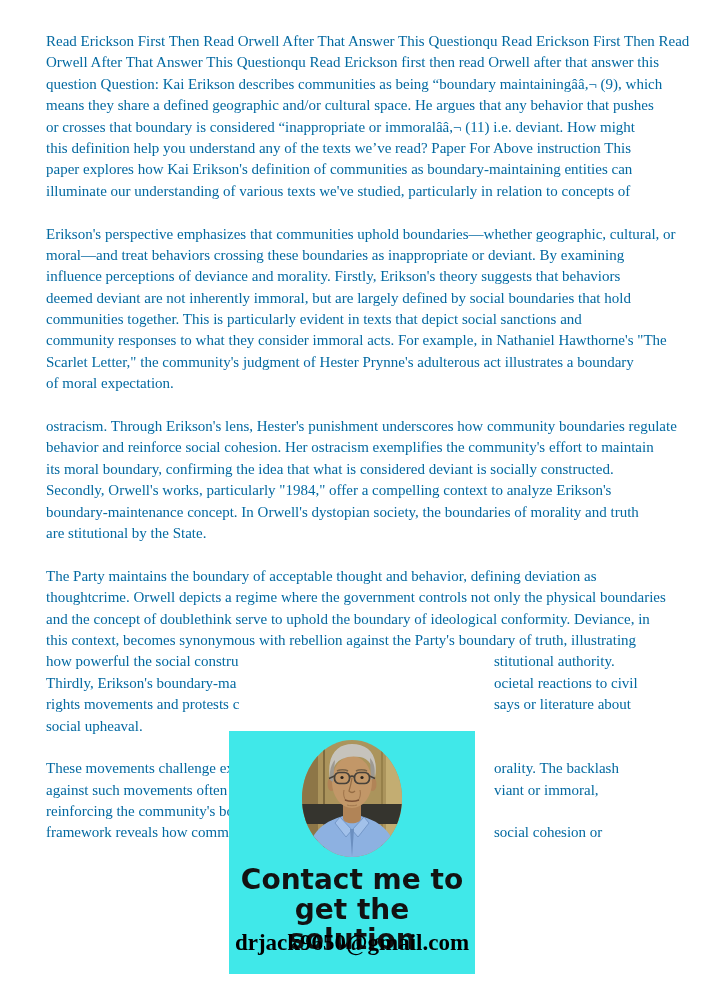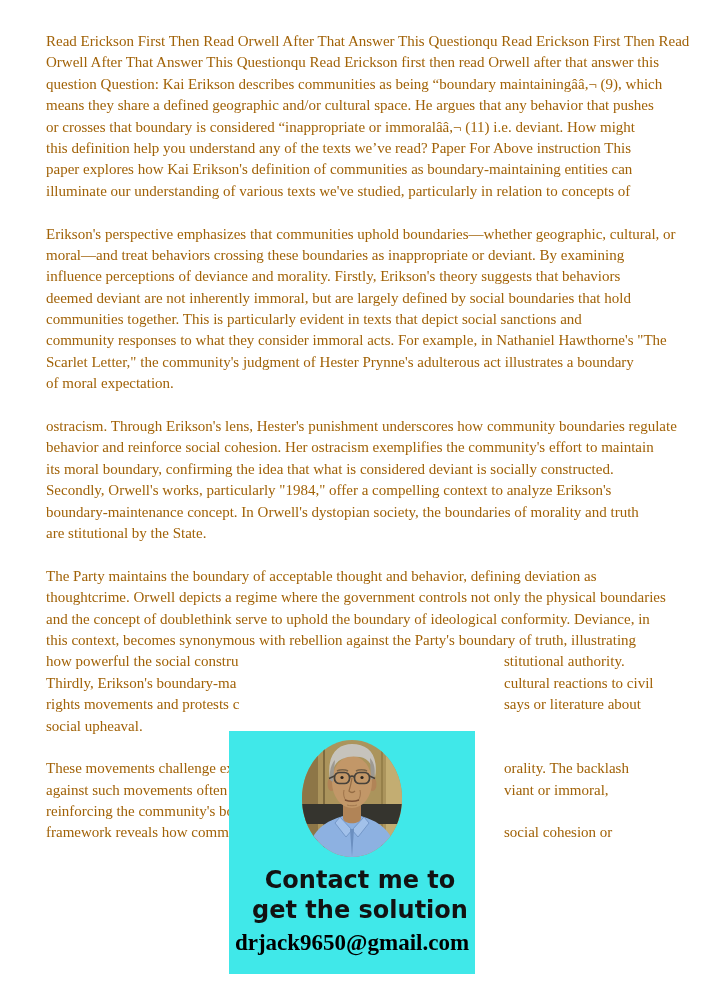--- a/index.html
+++ b/index.html
@@ -21,21 +21,21 @@
     color: #000000;
   }
   .para { margin: 0 0 21.4px 0; }
   .line {
     position: relative;
     height: 21.4px;
     white-space: nowrap;
   }
   .frag-right {
     position: absolute;
-    left: 434px;
+    left: 424px;
     top: 0;
     white-space: nowrap;
     padding-left: 24px;
   }
   .overlay {
     position: absolute;
     left: 229px;
     top: 731px;
     width: 246px;
     height: 243px;
@@ -45,45 +45,45 @@
   .photo {
     position: absolute;
     left: 73px;
     top: 9px;
     width: 100px;
     height: 117px;
   }
   .headline {
     position: absolute;
     top: 134px;
-    left: 8px;
+    left: 0;
     width: 100%;
     font-family: "DejaVu Sans", sans-serif;
     font-weight: 700;
-    font-size: 24px;
+    font-size: 28px;
     line-height: 30px;
     color: #121212;
   }
   .email {
     position: absolute;
     top: 199px;
     left: 0;
     width: 100%;
     font-family: "Liberation Serif", serif;
     font-weight: 700;
     font-size: 23px;
     color: #000000;
   }
 </style>
 </head>
 <body>
 
 <div class="page" style="background: rgb(255, 255, 255);">
 
-  <div class="doc" style="color: #a16207;">
+  <div class="doc" style="color: #0369a1;">
       <div class="para">
         <div class="line">Read Erickson First Then Read Orwell After That Answer This Questionqu Read Erickson First Then Read</div>
         <div class="line">Orwell After That Answer This Questionqu Read Erickson first then read Orwell after that answer this</div>
         <div class="line">question Question: Kai Erikson describes communities as being “boundary maintainingââ,¬ (9), which</div>
         <div class="line">means they share a defined geographic and/or cultural space. He argues that any behavior that pushes</div>
         <div class="line">or crosses that boundary is considered “inappropriate or immoralââ,¬ (11) i.e. deviant. How might</div>
         <div class="line">this definition help you understand any of the texts we’ve read? Paper For Above instruction This</div>
         <div class="line">paper explores how Kai Erikson's definition of communities as boundary-maintaining entities can</div>
         <div class="line">illuminate our understanding of various texts we've studied, particularly in relation to concepts of</div>
       </div>
@@ -104,21 +104,21 @@
         <div class="line">Secondly, Orwell's works, particularly "1984," offer a compelling context to analyze Erikson's</div>
         <div class="line">boundary-maintenance concept. In Orwell's dystopian society, the boundaries of morality and truth</div>
         <div class="line">are stitutional by the State.</div>
       </div>
       <div class="para">
         <div class="line">The Party maintains the boundary of acceptable thought and behavior, defining deviation as</div>
         <div class="line">thoughtcrime. Orwell depicts a regime where the government controls not only the physical boundaries</div>
         <div class="line">and the concept of doublethink serve to uphold the boundary of ideological conformity. Deviance, in</div>
         <div class="line">this context, becomes synonymous with rebellion against the Party's boundary of truth, illustrating</div>
         <div class="line"><span class="frag-left">how powerful the social constru</span><span class="frag-right">stitutional authority.</span></div>
-        <div class="line"><span class="frag-left">Thirdly, Erikson's boundary-ma</span><span class="frag-right">cultural reactions to civil</span></div>
+        <div class="line"><span class="frag-left">Thirdly, Erikson's boundary-ma</span><span class="frag-right">ocietal reactions to civil</span></div>
         <div class="line"><span class="frag-left">rights movements and protests c</span><span class="frag-right">says or literature about</span></div>
         <div class="line">social upheaval.</div>
       </div>
       <div class="para">
         <div class="line"><span class="frag-left">These movements challenge exi</span><span class="frag-right">orality. The backlash</span></div>
         <div class="line"><span class="frag-left">against such movements often i</span><span class="frag-right">viant or immoral,</span></div>
         <div class="line"><span class="frag-left">reinforcing the community's bou</span></div>
         <div class="line"><span class="frag-left">framework reveals how commu</span><span class="frag-right">social cohesion or</span></div>
       </div>
     </div>

